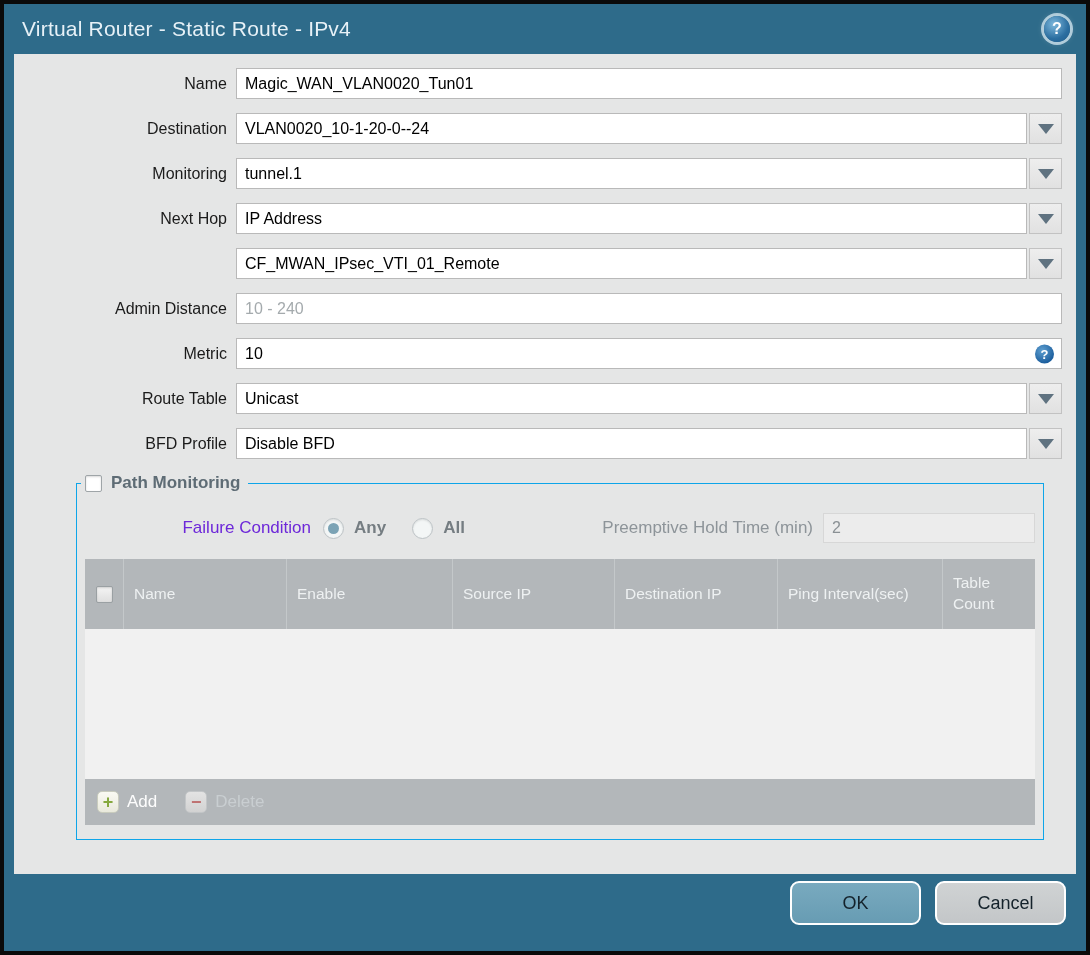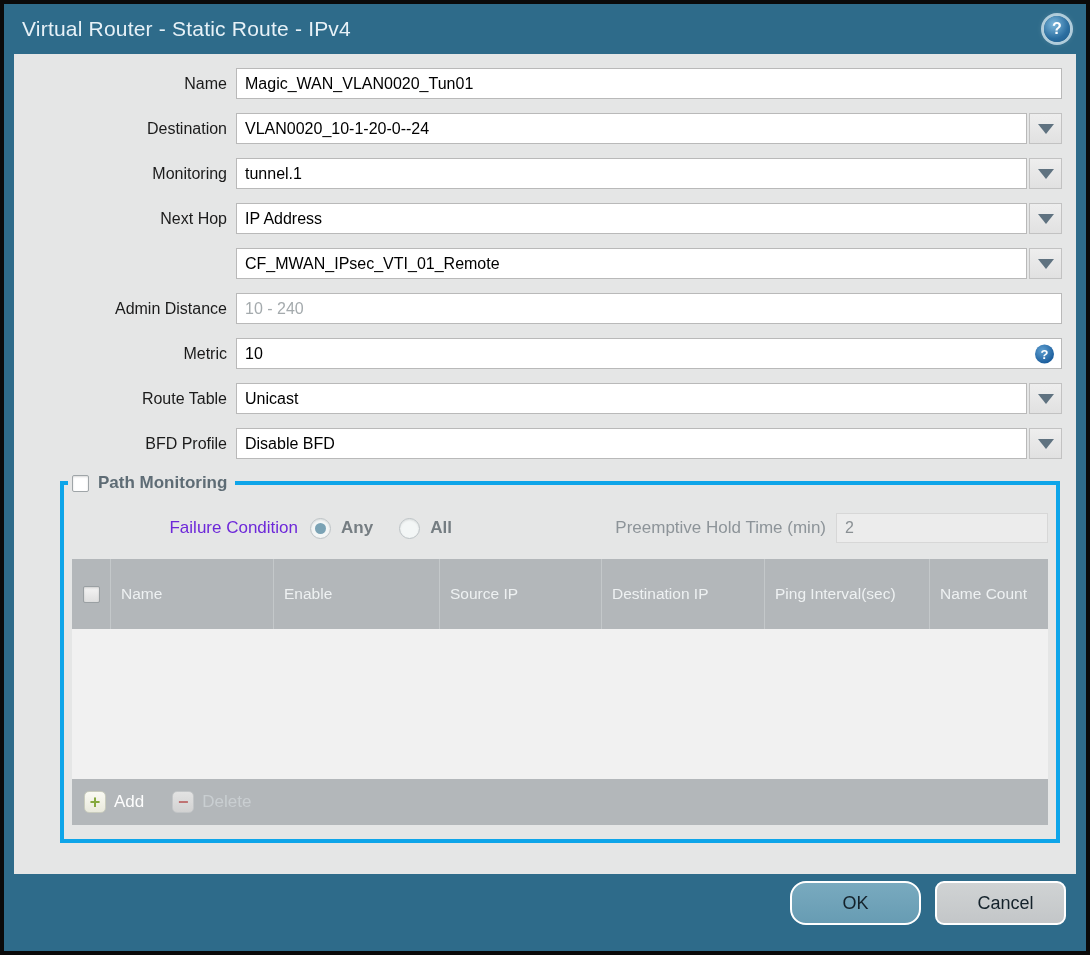--- a/index.html
+++ b/index.html
@@ -46,21 +46,21 @@
   .chevron-down { width:0; height:0; border-left:8px solid transparent; border-right:8px solid transparent; border-top:10px solid #5f7280; }
   .info-icon {
     position:absolute; right:8px; top:50%; transform:translateY(-50%);
     width:19px; height:19px; border-radius:50%;
     background:radial-gradient(circle at 38% 32%, #5e9fd0, #1d5f9e 72%);
     color:#fff; font-size:13px; font-weight:bold;
     display:flex; align-items:center; justify-content:center;
   }
 
   
-  fieldset.pm { margin:0 16px; border:4px solid #0ea5e9; padding:0 0 14px; }
+  fieldset.pm { margin:0 32px; border:1px solid #0ea5e9; padding:0 0 14px; }
   fieldset.pm legend { display:flex; align-items:center; gap:9px; margin-left:4px; padding:0 8px 0 4px; }
   .checkbox {
     width:17px; height:17px; background:#fff; border:1px solid #9fa5a8; border-radius:2px;
     box-shadow:inset 0 1px 2px rgba(0,0,0,0.15); cursor:pointer; flex:none;
   }
   .checkbox.dim { background:linear-gradient(#f4f4f4,#dfdfdf); border-color:#9aa0a3; }
   .pm-title { font-size:17px; font-weight:bold; color:#5e6c75; }
 
   .pm-row { display:flex; align-items:center; margin:20px 8px 16px; }
   .fc-label { width:238px; text-align:right; color:#6d28d9; font-size:17px; padding-right:12px; flex:none; }
@@ -102,21 +102,21 @@
   .delete-icon { background:linear-gradient(#e3e3e3,#d2d2d2); border:1px solid #c3c6c8; color:#bf7272; }
   .delete-label { color:#c9ced1; font-size:17px; }
 
   
   .btn-row { position:absolute; right:20px; bottom:26px; display:flex; gap:14px; }
   .btn {
     width:131px; height:44px; border-radius:9px; border:2px solid #ffffff;
     font-size:18px; color:#14222b; font-family:inherit; cursor:pointer;
     display:flex; align-items:center; justify-content:center;
   }
-  .btn-ok { background:linear-gradient(#79aabf,#679cb3);border-radius:16px; }
+  .btn-ok { background:linear-gradient(#79aabf,#679cb3); }
   .btn-cancel { background:linear-gradient(#d0d3d4,#c3c6c8);padding-left:16px; }
 </style>
 </head>
 <body>
 
 <div class="stage">
   <div class="window">
 
     <div class="titlebar">
       <span class="title">Virtual Router - Static Route - IPv4</span>
@@ -233,21 +233,21 @@
         <div class="pm-table">
           <div class="thead">
             <div class="th col-cb">
               <span class="checkbox dim"></span>
             </div>
             <div class="th col-1">Name</div>
             <div class="th col-2">Enable</div>
             <div class="th col-3">Source IP</div>
             <div class="th col-4">Destination IP</div>
             <div class="th col-5">Ping Interval(sec)</div>
-            <div class="th col-6">Name Count</div>
+            <div class="th col-6">Table Count</div>
           </div>
           <div class="tbody"></div>
           <div class="tfoot">
             <span class="tool">
               <span class="tool-icon add-icon">+</span>
               <span class="add-label">Add</span>
             </span>
             <span class="tool">
               <span class="tool-icon delete-icon">−</span>
               <span class="delete-label">Delete</span>

